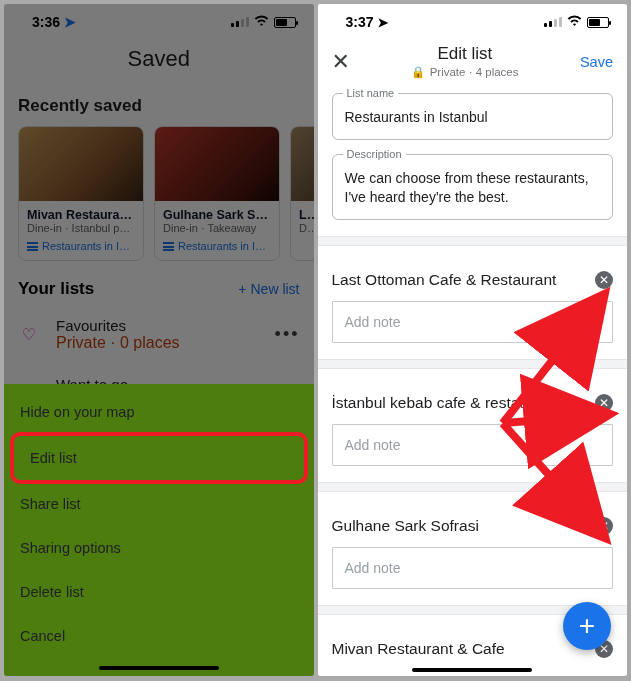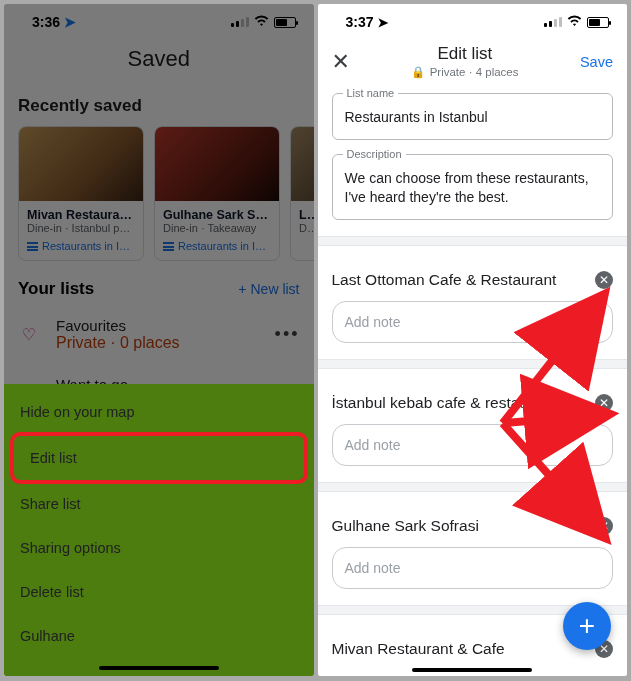--- a/index.html
+++ b/index.html
@@ -59,21 +59,21 @@
   .hdr .sub{ font-size:11.5px; color:#70757a; display:flex; gap:4px; justify-content:center; align-items:center; margin-top:1px;}
   .hdr .save{ color:#1a73e8; font-size:14.5px; font-weight:500;}
   .field{ margin:14px 14px 0; border:1px solid #b6b9bd; border-radius:6px; position:relative; padding:14px 12px 12px;}
   .field .lbl{ position:absolute; top:-7px; left:10px; background:#fff; padding:0 4px; font-size:11px; color:#70757a;}
   .field .val{ font-size:14px; color:#202124; line-height:1.35;}
   .gap{ height:10px; background:#f1f3f4; margin-top:16px; border-top:1px solid #e4e6e9; border-bottom:1px solid #e4e6e9;}
   .place{ padding:25px 14px 0;}
   .place .row1{ display:flex; justify-content:space-between; align-items:center;}
   .place .pname{ font-size:15.5px; color:#202124;}
   .xdel{ width:18px; height:18px; border-radius:50%; background:#5f6368; color:#fff; font-size:12px; line-height:18px; text-align:center;}
-  .note{ margin:12px 0 0; border:1px solid #c7cace; border-radius:14px; padding:12px 12px; font-size:14px; color:#9aa0a6;}
+  .note{ margin:12px 0 0; border:1px solid #c7cace; border-radius:1px; padding:12px 12px; font-size:14px; color:#9aa0a6;}
   .fab{ position:absolute; right:16px; bottom:26px; width:48px; height:48px; border-radius:50%; background:#1a73e8; color:#fff; font-size:28px; line-height:48px; text-align:center; box-shadow:0 3px 8px rgba(0,0,0,.3); z-index:8;}
   .homebar2{ position:absolute; bottom:4px; left:50%; transform:translateX(-50%); width:120px; height:4px; background:#000; border-radius:3px;}
 
   
   .arrows{ position:absolute; inset:0; z-index:7; pointer-events:none;}
 </style>
 </head>
 <body>
 
 <div class="wrap">
@@ -169,21 +169,21 @@
     </div>
 
     <div class="dim" style="bottom:230px;"></div>
 
     <div class="sheet">
       <div class="opt">Hide on your map</div>
       <div class="opt highlight">Edit list</div>
       <div class="opt">Share list</div>
       <div class="opt">Sharing options</div>
       <div class="opt">Delete list</div>
-      <div class="opt">Gulhane</div>
+      <div class="opt">Cancel</div>
       <div class="homebar"></div>
     </div>
   </div>
 
   <div class="phone">
     <div class="statusbar">
       <div class="left">
         <span>3:37</span>
         <span class="loc-icon2">➤</span>
       </div>

